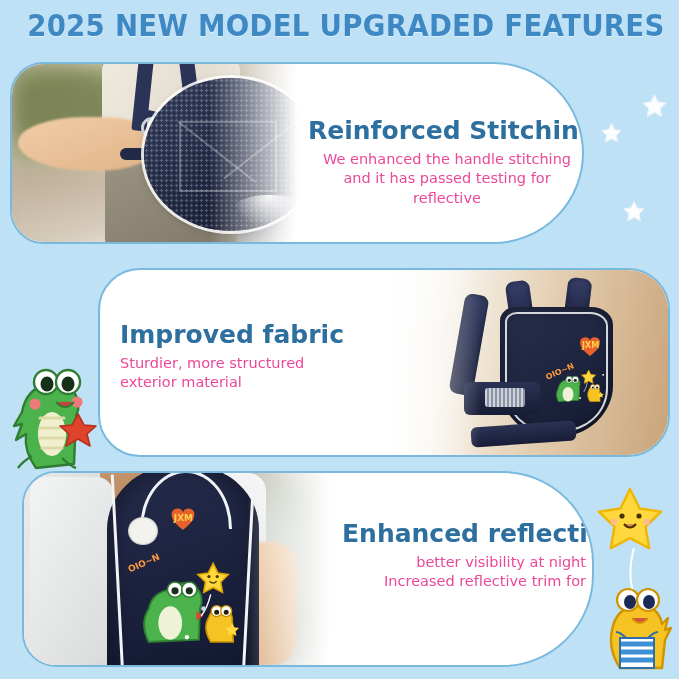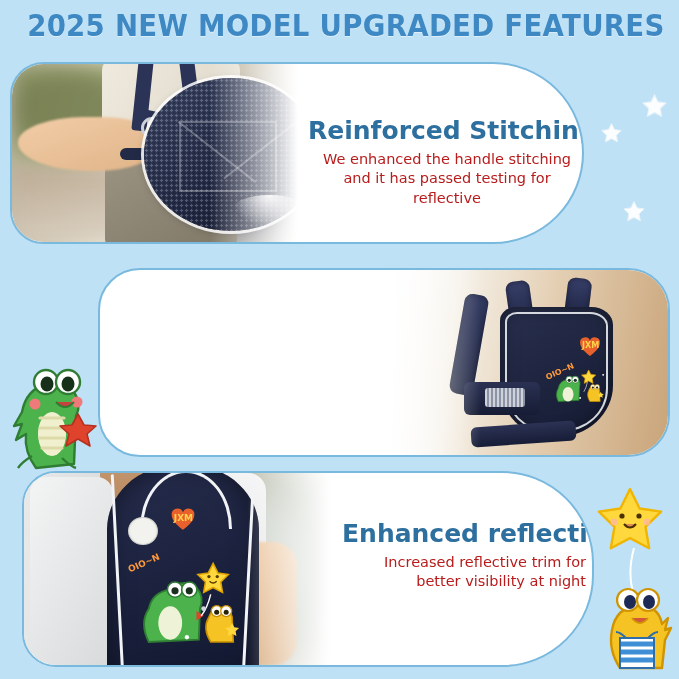--- a/index.html
+++ b/index.html
@@ -46,21 +46,21 @@
   .ttl{
     font-family:"DejaVu Sans", sans-serif;
     font-weight:bold;
     color:#2d6f9e;
     font-size:25px;
     line-height:1.05;
     white-space:nowrap;
   }
   .sub{
     font-family:"DejaVu Sans", sans-serif;
-    color:#b91c1c;
+    color:#ec4899;
     font-size:14.5px;
     line-height:1.32;
     margin-top:6px;
   }
 
   
   #card1{left:10px;top:62px;width:574px;height:182px;
          border-radius:34px 92px 92px 34px;}
   #card1 .photo{left:0;width:300px;}
   #card1 .txt{left:296px;top:54px;width:278px;text-align:center;}
@@ -294,20 +294,27 @@
               </svg>
               <span style="position:relative;">JXM</span>
             </div>
           </div>
           <div class="buckle">
               <div class="clip"></div>
             </div>
           <div class="waist"></div>
         </div>
         <div class="fade"></div>
+      </div>
+    </div>
+    <div class="txt">
+      <div class="ttl">Improved fabric</div>
+      <div class="sub">
+        <div>Sturdier, more structured</div>
+        <div>exterior material</div>
       </div>
     </div>
   </div>
 
   <div class="card" id="card3">
     <div class="photo">
       <div class="ph3">
         <div class="bokeh"></div>
         <div class="neck"></div>
         <div class="sleeveL"></div>
@@ -350,22 +357,22 @@
             </svg>
             <span style="position:relative;">JXM</span>
           </div>
         </div>
         <div class="fade"></div>
       </div>
     </div>
     <div class="txt">
       <div class="ttl">Enhanced reflectivity</div>
       <div class="sub">
+        <div>better visibility at night</div>
         <div>Increased reflective trim for</div>
-        <div>better visibility at night</div>
       </div>
     </div>
   </div>
 
   <div class="mascot" id="dino-green">
     <svg viewBox="0 0 92 122" style="width:100%;height:100%;">
       <path d="M30 116 q-12 -16 -10 -34 l-10 6 6 -16 -8 2 8 -14 q4 -22 24 -28 q18 -6 28 8 q8 12 2 24 l-2 48 z" fill="#4cb34c" stroke="#2f7d33" stroke-width="2.4" stroke-linejoin="round"></path>
       <ellipse cx="46" cy="82" rx="14" ry="22" fill="#f0f0cf"></ellipse>
       <path d="M34 66h24M34 76h24M34 86h24M36 96h20" stroke="#ddd9a8" stroke-width="3" stroke-linecap="round"></path>
       <circle cx="40" cy="30" r="12" fill="#ffffff" stroke="#2f7d33" stroke-width="2.4"></circle>

